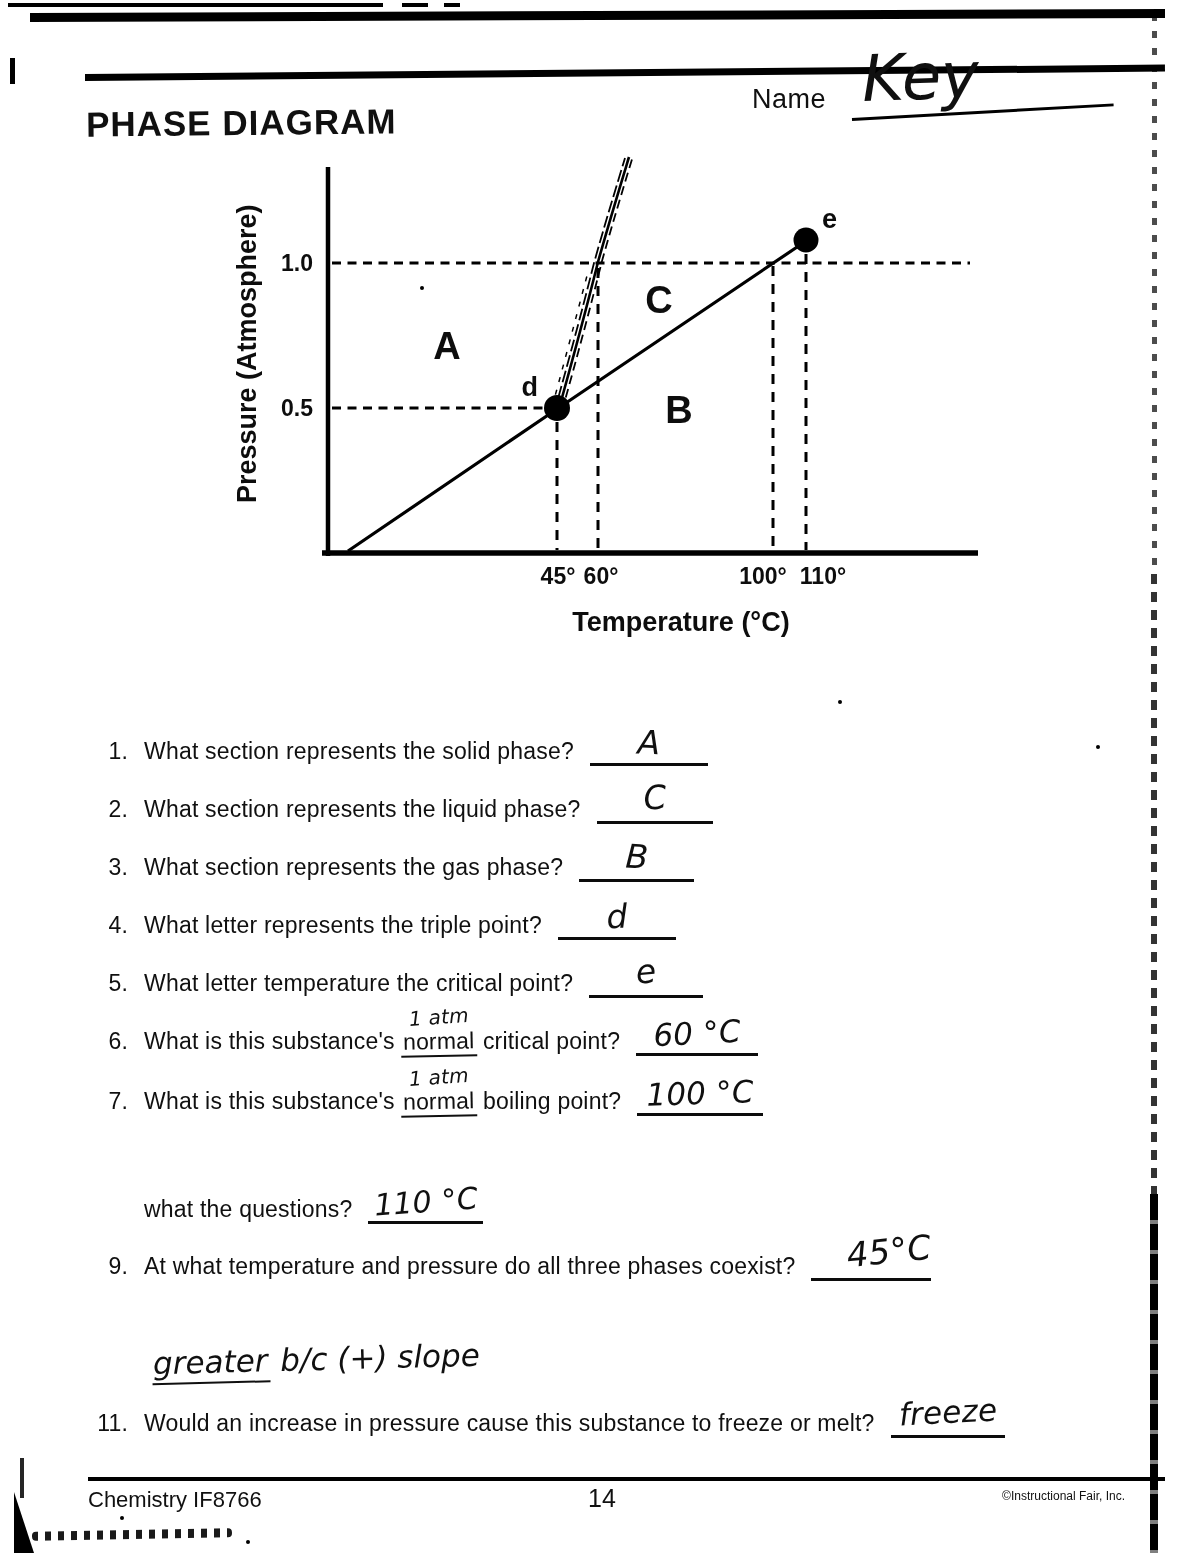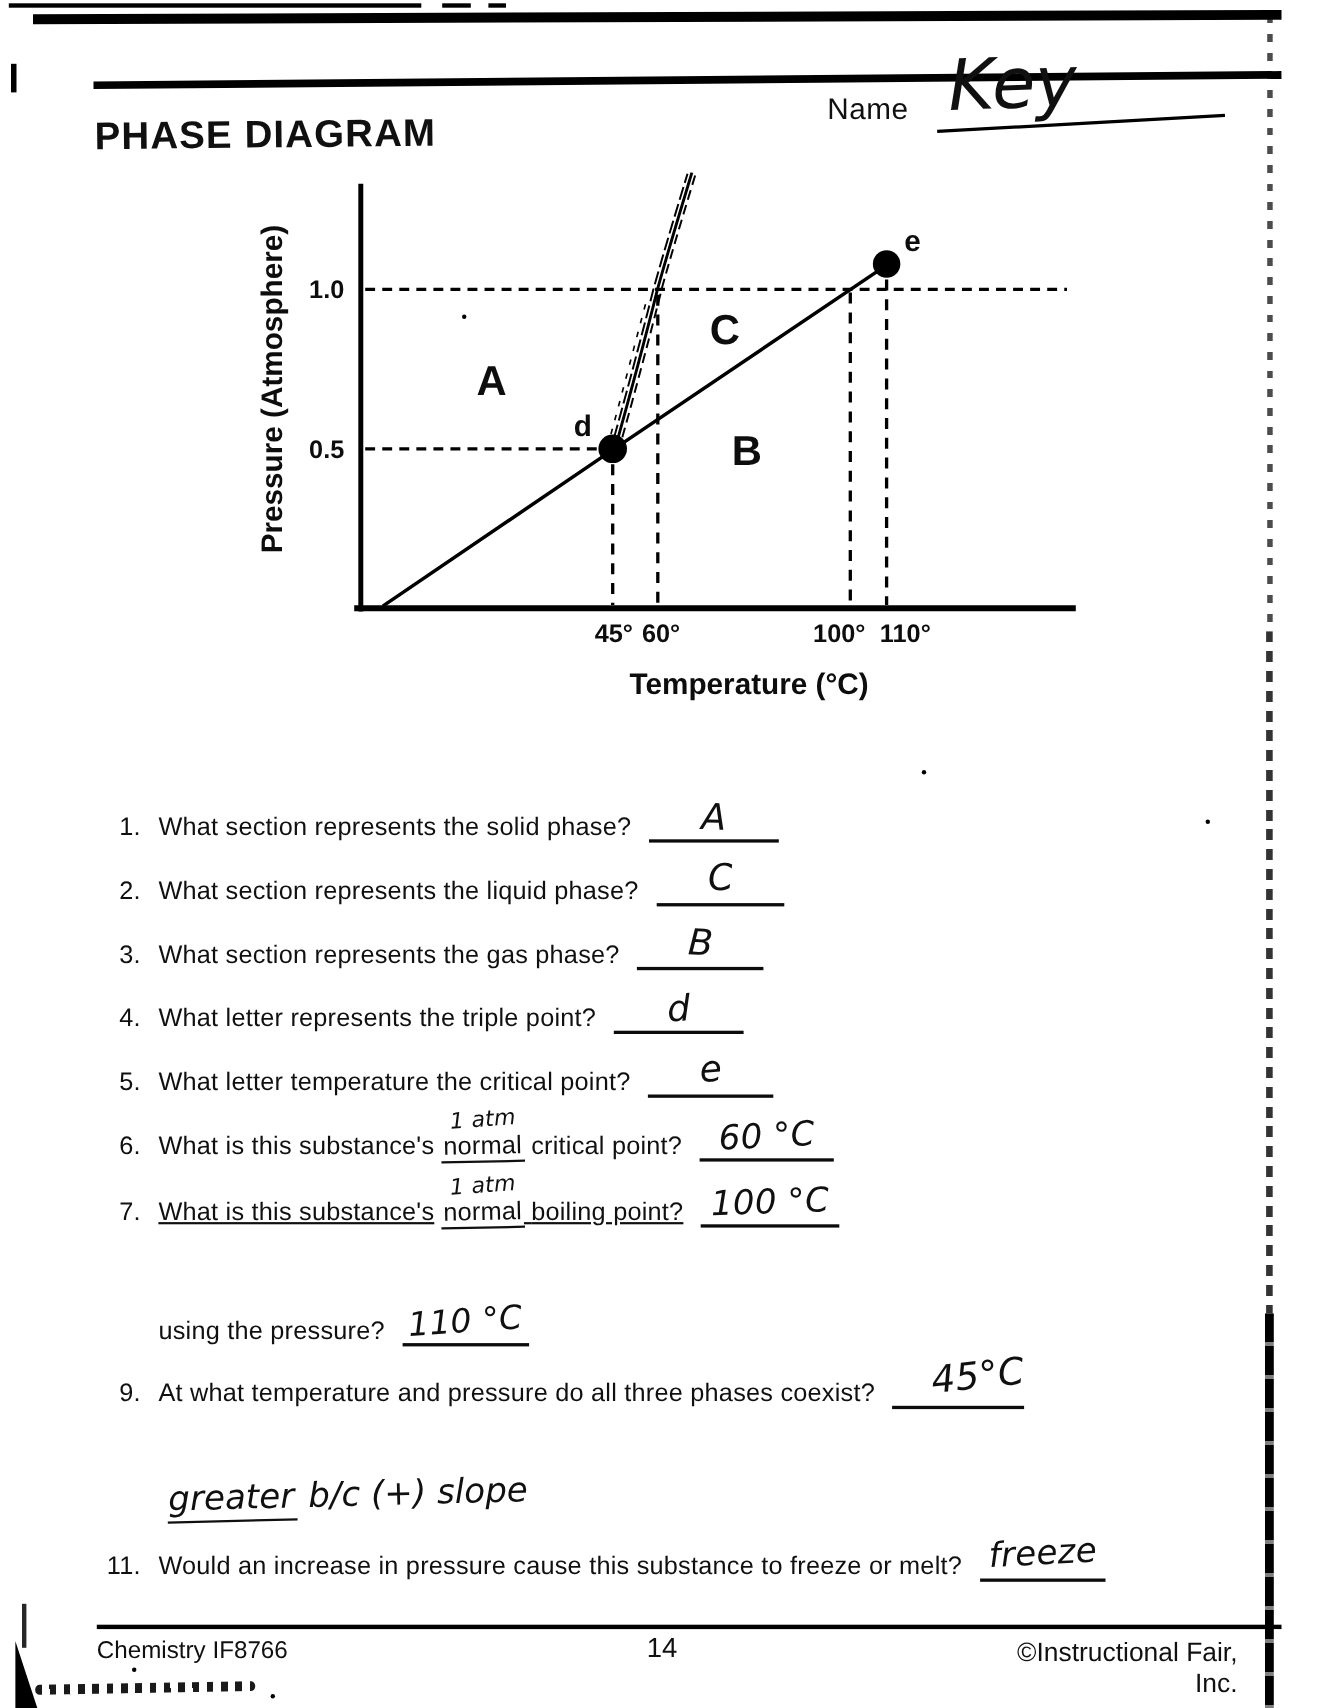--- a/index.html
+++ b/index.html
@@ -39,21 +39,21 @@
   .uword{display:inline-block;border-bottom:2.5px solid #101010;transform:rotate(-1.2deg);padding:0 2px;}
   .ann{position:absolute;top:-23px;left:8px;font-size:20px;transform:rotate(-4deg);white-space:nowrap;}
 
   .hw-line{position:absolute;font-size:31px;white-space:nowrap;}
   .hw-u{display:inline-block;border-bottom:2.5px solid #101010;padding:0 3px 2px 1px;}
 
   
   .footer-rule{position:absolute;left:88px;top:1477px;width:1077px;height:4px;background:#000;}
   .foot-left{position:absolute;left:88px;top:1487px;font-size:22px;}
   .foot-center{position:absolute;left:588px;top:1484px;font-size:25px;}
-  .foot-right{position:absolute;left:890px;top:1489px;width:235px;text-align:right;font-size:24px;}
+  .foot-right{position:absolute;left:890px;top:1489px;width:235px;text-align:right;font-size:12px;}
   .spk{position:absolute;background:#000;border-radius:50%;}
 </style>
 </head>
 <body>
 
 <div class="page">
 
   <div class="bar" style="left:8px;top:3px;width:375px;height:4px;"></div>
   <div class="bar" style="left:402px;top:3px;width:26px;height:4px;"></div>
   <div class="bar" style="left:444px;top:3px;width:16px;height:4px;"></div>
@@ -127,26 +127,26 @@
   </div>
 
   <div class="q" style="top:965px;">
     <span class="qnum">5.</span><span class="qtext">What letter temperature the critical point?</span><span class="blank" style="width:114px;"><span class="hw hw-ans a-letter" style="bottom:4px;transform:translateX(-50%) rotate(-5deg);">e</span></span>
   </div>
 
   <div class="q" style="top:1023px;">
     <span class="qnum">6.</span><span class="qtext">What is this substance's</span><span class="nw"><span class="ann hw">1 atm</span><span class="uword">normal</span></span>&nbsp;<span class="qtext">critical point?</span><span class="blank" style="width:122px;"><span class="hw hw-ans" style="font-size:31px;bottom:2px;transform:translateX(-50%) rotate(-3deg);">60 °C</span></span>
   </div>
 
-  <div class="q" style="top:1083px;text-decoration:underline;">
+  <div class="q" style="top:1083px;">
     <span class="qnum">7.</span><span class="qtext">What is this substance's</span><span class="nw"><span class="ann hw">1 atm</span><span class="uword">normal</span></span>&nbsp;<span class="qtext">boiling point?</span><span class="blank" style="width:126px;"><span class="hw hw-ans" style="font-size:31px;bottom:2px;transform:translateX(-50%) rotate(-2deg);">100 °C</span></span>
   </div>
 
   <div class="q" style="left:144px;top:1191px;">
-    <span class="qtext">using the pressure?</span><span class="blank" style="width:115px;"><span class="hw hw-ans" style="font-size:30px;bottom:2px;transform:translateX(-50%) rotate(-4deg);">110 °C</span></span>
+    <span class="qtext">what the questions?</span><span class="blank" style="width:115px;"><span class="hw hw-ans" style="font-size:30px;bottom:2px;transform:translateX(-50%) rotate(-4deg);">110 °C</span></span>
   </div>
 
   <div class="q" style="top:1248px;">
     <span class="qnum">9.</span><span class="qtext">At what temperature and pressure do all three phases coexist?</span><span class="blank" style="width:120px;"><span class="hw hw-ans" style="font-size:34px;bottom:7px;left:65%;transform:translateX(-50%) rotate(-6deg);">45°C</span></span>
   </div>
 
   <div class="hw-line hw" style="left:152px;top:1341px;transform:rotate(-1.5deg);">
     <span class="hw-u">greater</span>&nbsp;<span>b/c (+) slope</span>
   </div>
 

